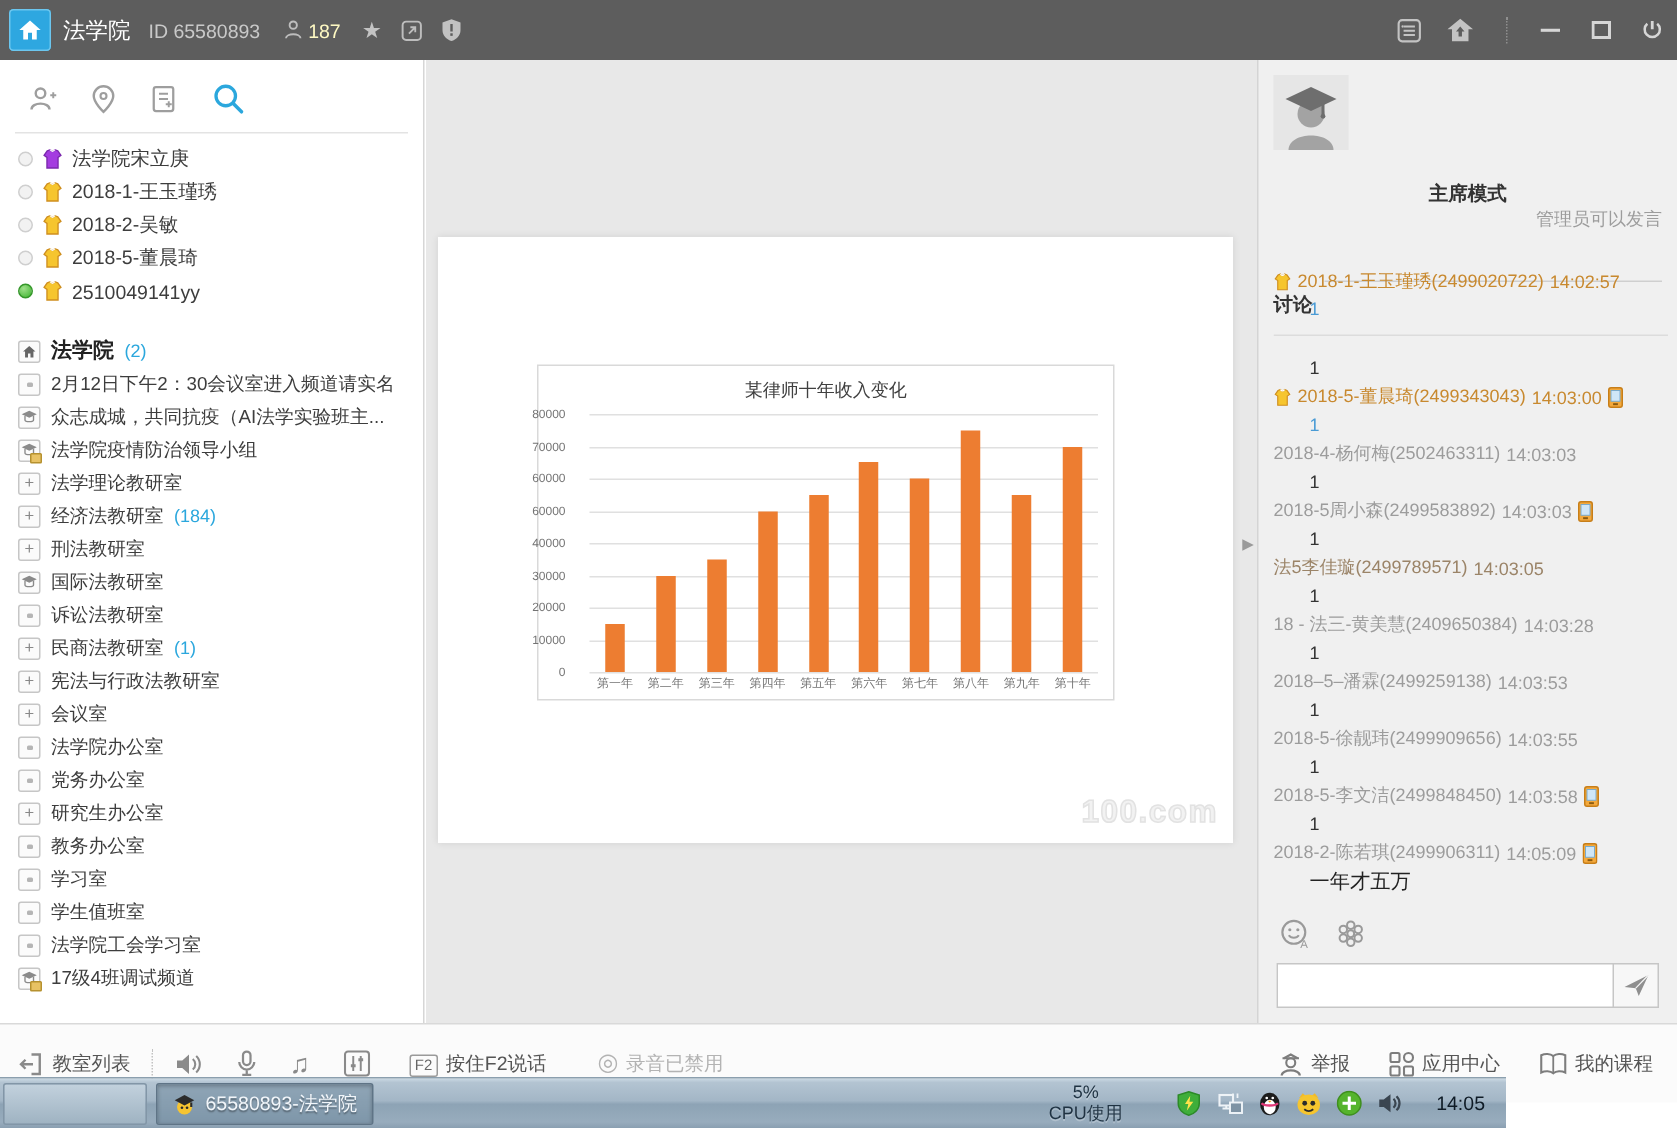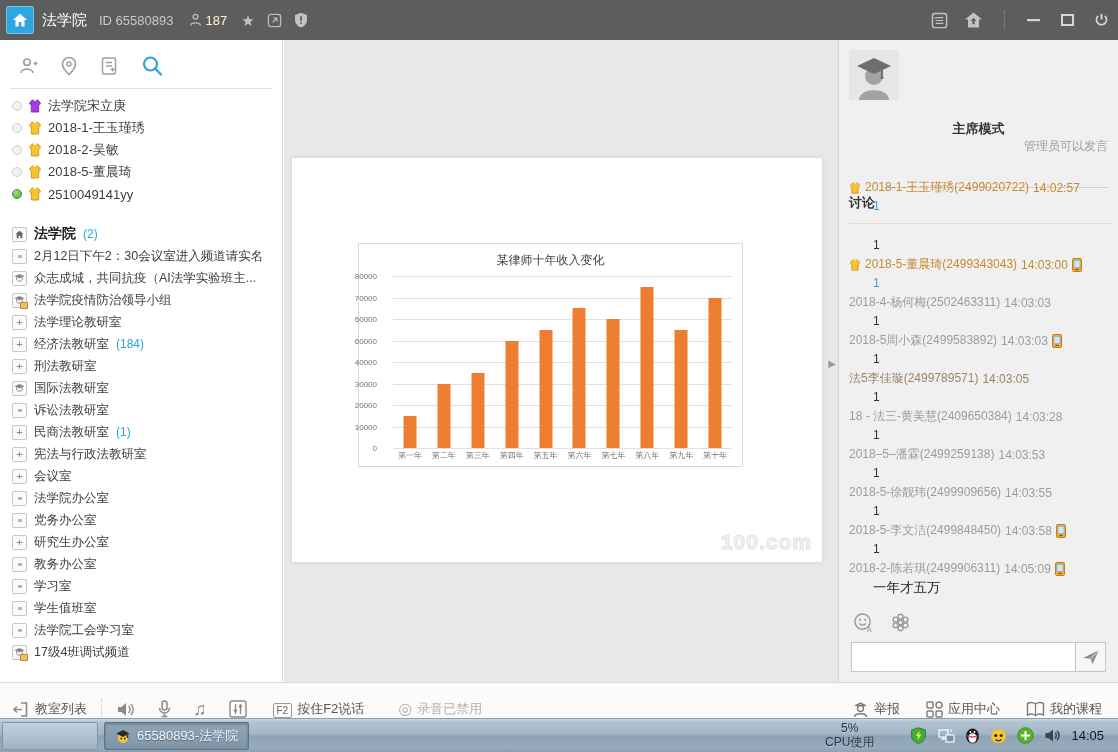--- a/index.html
+++ b/index.html
@@ -103,33 +103,33 @@
   .bottombar{position:absolute;left:0;top:682px;width:1118px;height:53px;background:#fbfbfb;
              border-top:1px solid #d9d9d9;box-sizing:border-box;display:flex;align-items:center;
              font-size:13px;color:#555;}
   .bb-item{display:flex;align-items:center;gap:5px;}
   .bb-sep{height:20px;border-left:1px dotted #c2c2c2;margin:0 14px;}
   .f2key{border:1px solid #9a9a9a;border-radius:2px;font-size:10px;color:#666;padding:0 3px;line-height:13px;}
   .muted{color:#b3b3b3;}
   .bb-right{margin-left:auto;display:flex;align-items:center;gap:26px;padding-right:16px;}
 
   
-  .taskbar{position:absolute;left:0;top:718px;width:1118px;height:34px;
+  .taskbar{position:absolute;left:0;top:718px;width:1004px;height:34px;
            background:linear-gradient(180deg,#cbd9e4 0%,#b3c4d2 8%,#a3b6c6 45%,#8da3b5 52%,#98acbd 88%,#8a9fb1 100%);
            border-top:1px solid #8b9fae;box-sizing:border-box;display:flex;align-items:center;}
   .tb-seg{width:96px;height:28px;margin-left:2px;border-radius:2px;
           background:linear-gradient(180deg,#c2d1dd,#9fb3c2);border:1px solid #8296a7;box-sizing:border-box;}
   .taskbtn{height:28px;margin-left:6px;padding:0 10px;display:flex;align-items:center;gap:6px;border-radius:2px;
            background:linear-gradient(180deg,#8fa5b6,#7e96a9);border:1px solid #5f7486;box-sizing:border-box;
            box-shadow:inset 0 1px 3px rgba(0,0,0,.28);color:#f2f6fa;font-size:13px;
            text-shadow:0 1px 1px rgba(0,0,0,.35);}
   .tray{margin-left:auto;display:flex;align-items:center;gap:10px;padding-right:14px;}
   .cpu{font-size:12px;color:#1f3242;text-align:center;line-height:1.15;margin-right:26px;
        text-shadow:0 1px 0 rgba(255,255,255,.25);}
-  .clock{font-size:13px;color:#0f1b26;margin-left:0;}
+  .clock{font-size:13px;color:#0f1b26;margin-left:12px;}
 </style>
 </head>
 <body>
 
 <div class="titlebar">
   <div class="logo">
     <svg width="18" height="18" viewBox="0 0 24 24">
         <path d="M12 3.5 L21.5 12 H18 V20.5 H13.8 V14.5 H10.2 V20.5 H6 V12 H2.5 Z" fill="#fff"></path>
       </svg>
   </div>

